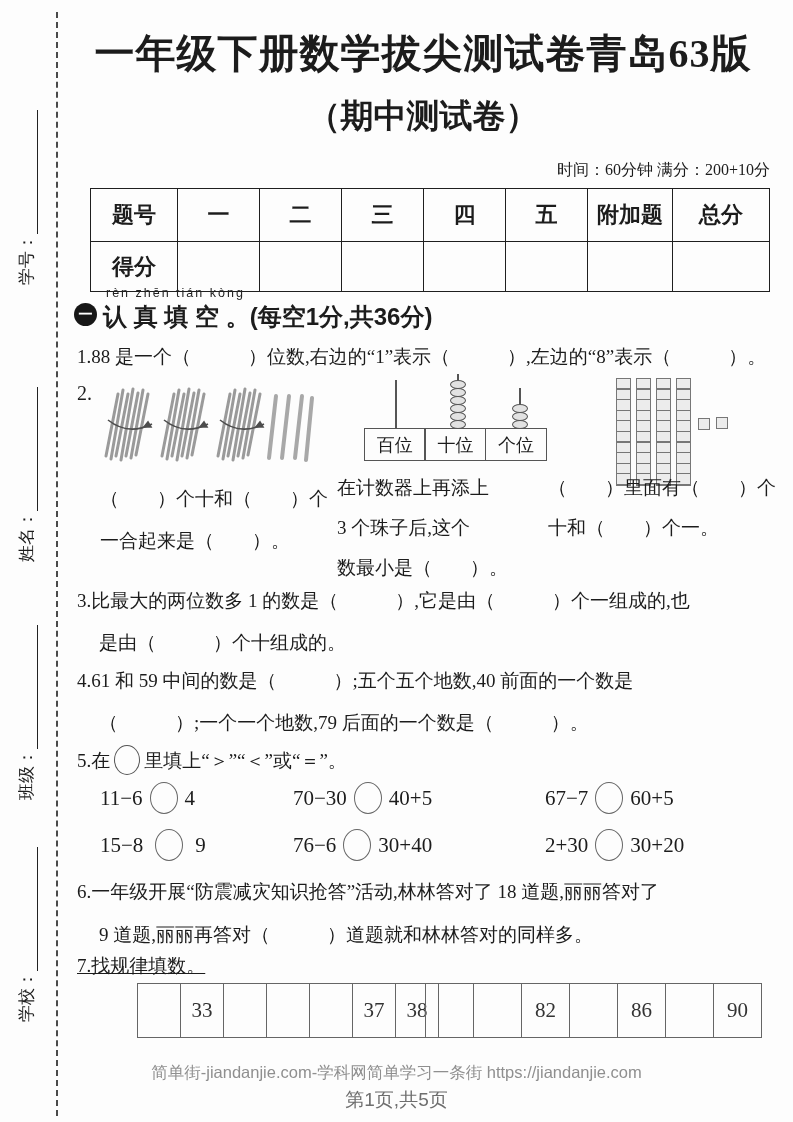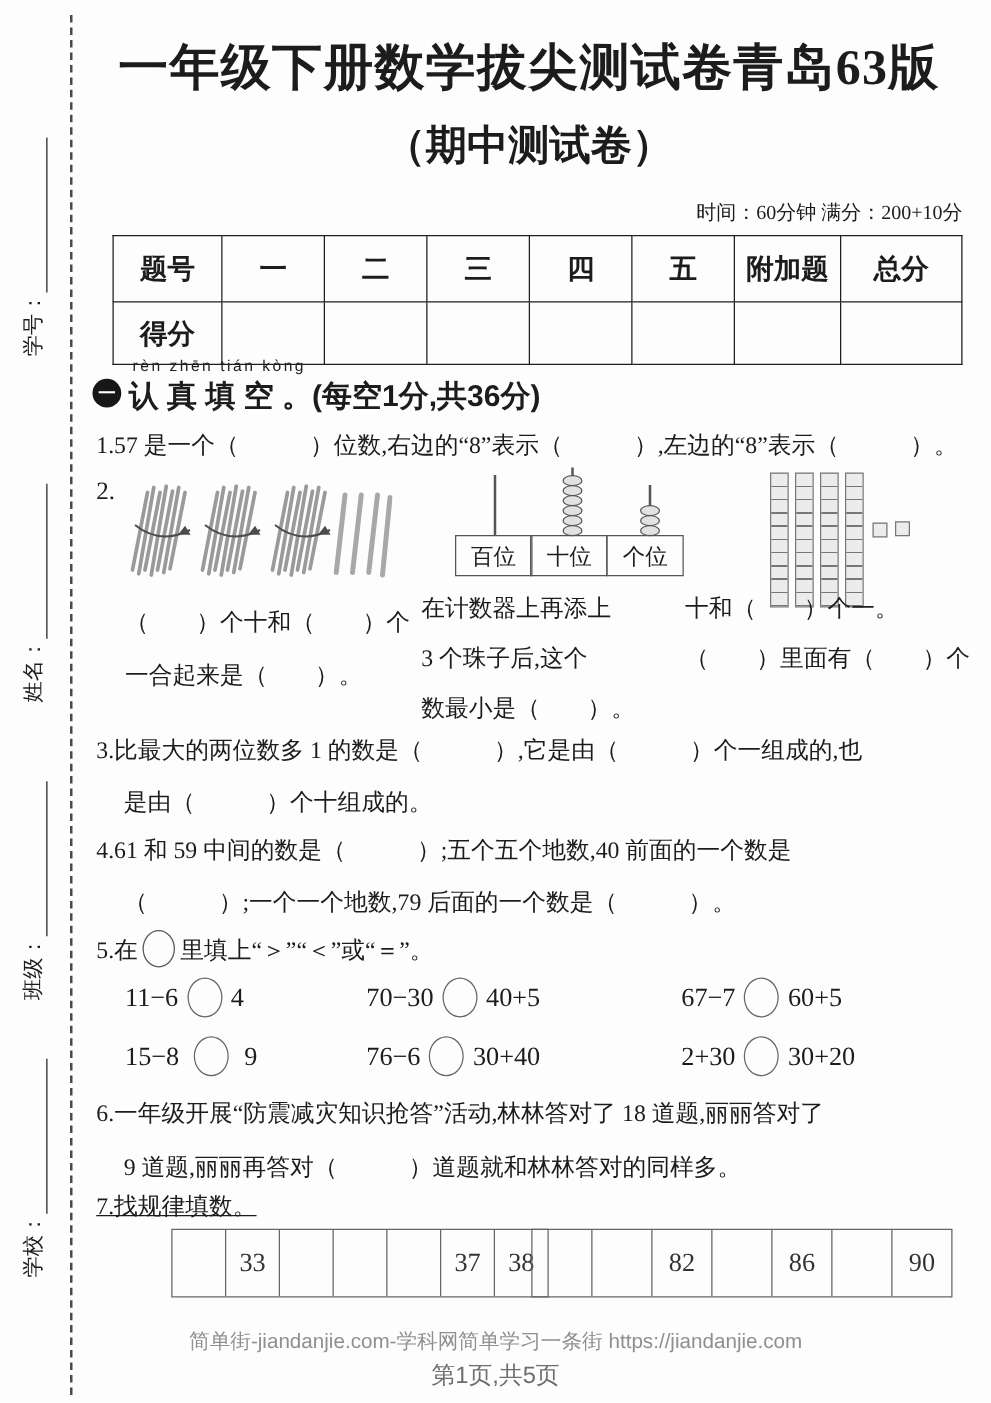--- a/index.html
+++ b/index.html
@@ -126,21 +126,21 @@
       <td></td>
       <td></td>
     </tr>
   </tbody>
     </table>
 
   <div class="badge">一</div>
   <div class="pinyin">rèn zhēn tián kòng</div>
   <div class="sec-title"><span>认 真 填 空 。</span><span class="note">(每空1分,共36分)</span></div>
 
-  <div class="q" style="left:77px;top:336px;width:700px;">1.57 是一个（　　　）位数,右边的“8”表示（　　　）,左边的“8”表示（　　　）。</div>
+  <div class="q" style="left:77px;top:336px;width:700px;">1.88 是一个（　　　）位数,右边的“1”表示（　　　）,左边的“8”表示（　　　）。</div>
 
   <div class="q" style="left:77px;top:372px;font-size:20px;">2.</div>
 
   <svg class="sticks" width="218" height="88" viewBox="0 0 218 88">
     <g stroke="#9a9a9a" stroke-width="3" stroke-linecap="round">
       <line x1="22" y1="12" x2="10" y2="74"></line>
         <line x1="27" y1="8" x2="15" y2="77"></line>
       <line x1="32" y1="12" x2="20" y2="74"></line>
         <line x1="37" y1="7" x2="25" y2="78"></line>
       <line x1="42" y1="11" x2="30" y2="74"></line>
@@ -209,22 +209,22 @@
   <div class="q" style="left:100px;top:478px;width:240px;">
     <div>（　　）个十和（　　）个</div>
     <div>一合起来是（　　）。</div>
   </div>
   <div class="q" style="left:337px;top:468px;width:220px;line-height:40px;">
     <div>在计数器上再添上</div>
     <div>3 个珠子后,这个</div>
     <div>数最小是（　　）。</div>
   </div>
   <div class="q" style="left:548px;top:468px;width:230px;line-height:40px;">
+    <div>（　　）里面有（　　）个</div>
     <div>十和（　　）个一。</div>
-    <div>（　　）里面有（　　）个</div>
   </div>
 
   <div class="q" style="left:77px;top:580px;width:705px;">
     <div>3.比最大的两位数多 1 的数是（　　　）,它是由（　　　）个一组成的,也</div>
     <div class="ind">是由（　　　）个十组成的。</div>
   </div>
 
   <div class="q" style="left:77px;top:660px;width:705px;">
     <div>4.61 和 59 中间的数是（　　　）;五个五个地数,40 前面的一个数是</div>
     <div class="ind">（　　　）;一个一个地数,79 后面的一个数是（　　　）。</div>

